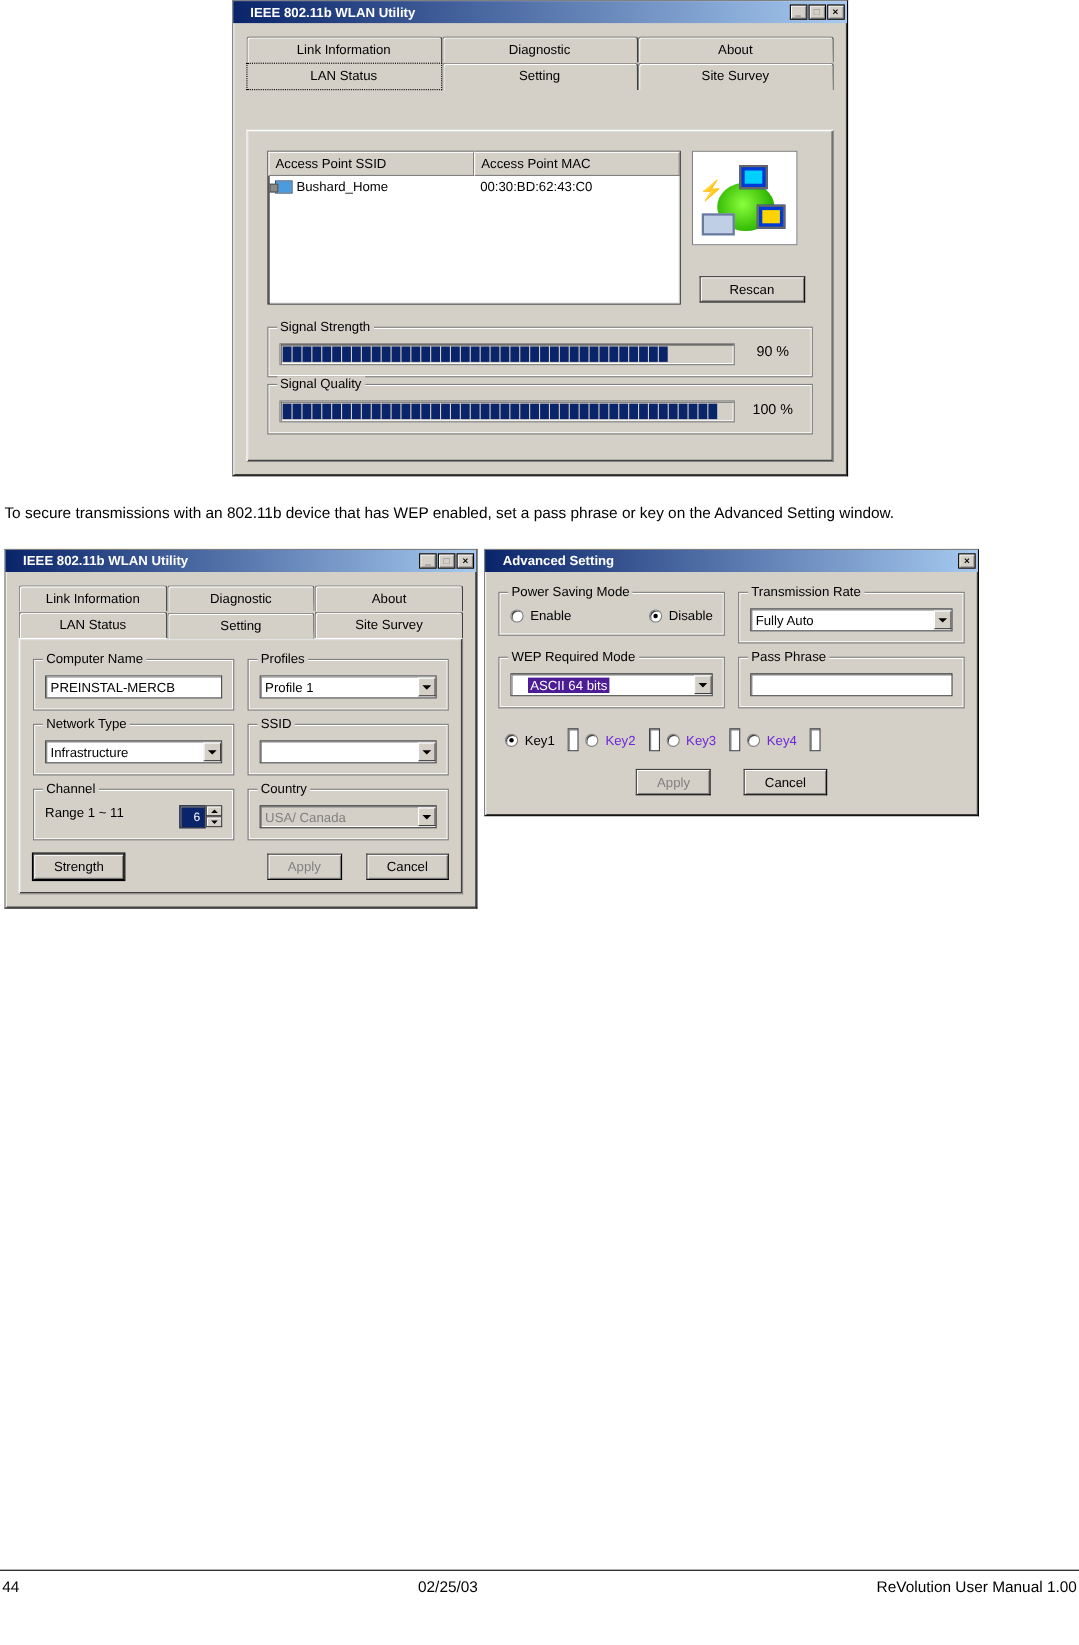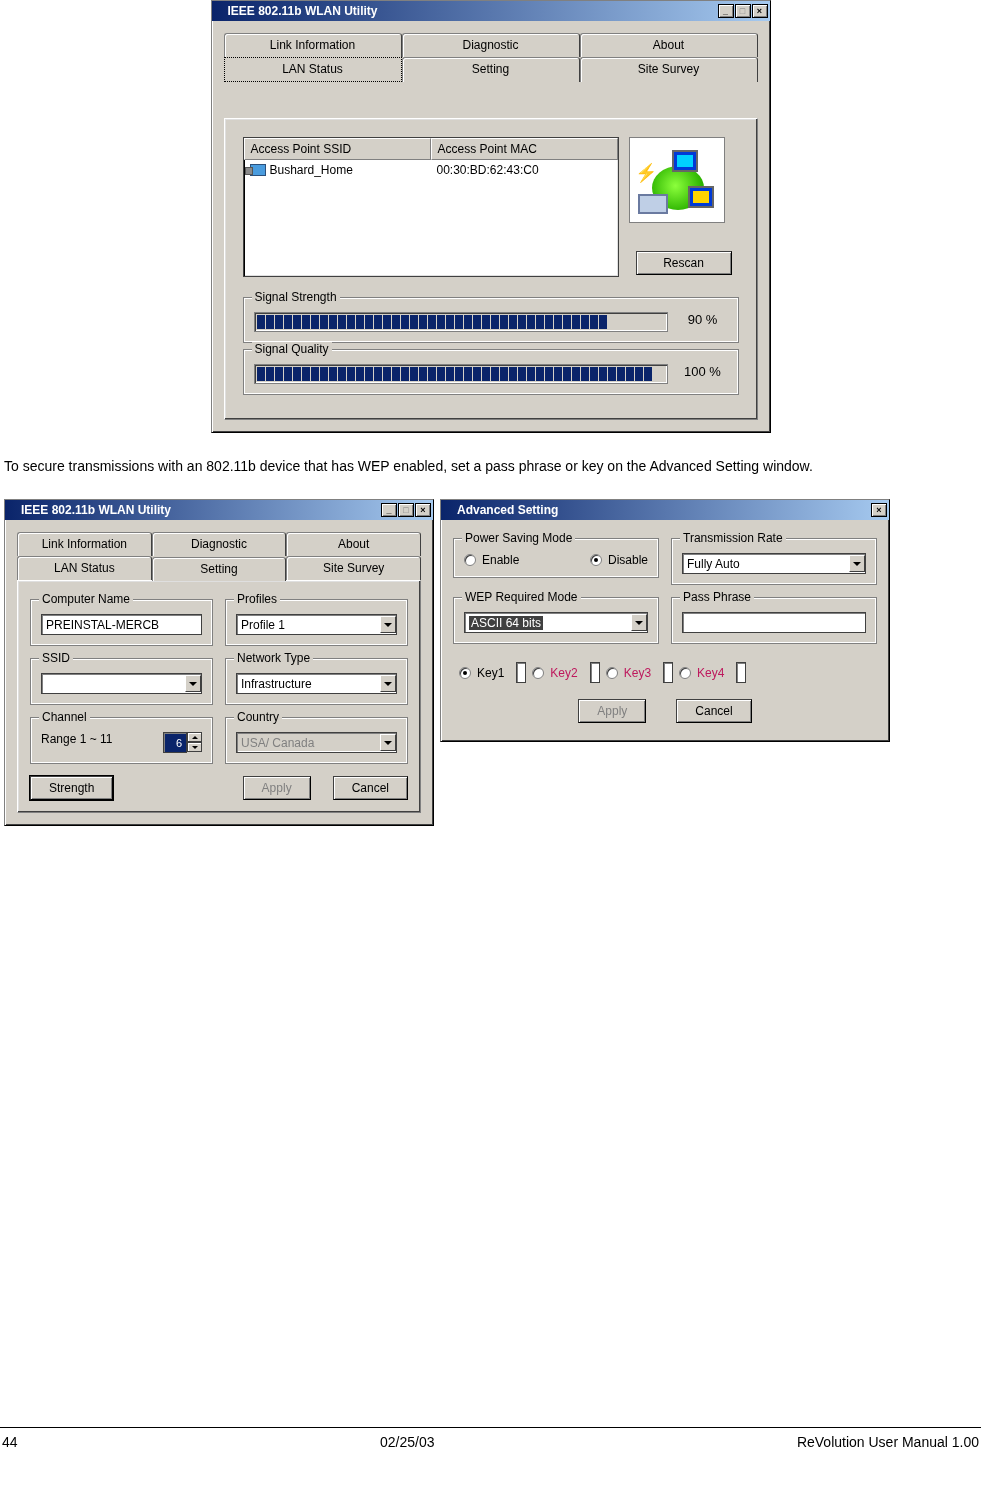--- a/index.html
+++ b/index.html
@@ -149,21 +149,21 @@
   .button9x.disabled { color: #808080; }
 
   .dropdown {
     background: #fff;
     border: 1px solid #404040;
     box-shadow: inset 1px 1px #808080, inset -1px -1px #fff;
     display: flex; align-items: center; justify-content: space-between;
     height: 21px; padding: 0 0 0 4px;
     font-size: 12px;
   }
-  .dropdown.sel .dd-text { background: #404040; color: #fff; padding: 0 2px; }
+  .dropdown.sel .dd-text { background: #4c1d95; color: #fff; padding: 0 2px; margin-left: 11px; }
   .dropdown.dis { background: #d4d0c8; color: #808080; }
   .dd-arrow {
     width: 16px; height: 17px;
     background: #d4d0c8;
     border: 1px solid #fff;
     border-right-color: #404040;
     border-bottom-color: #404040;
     display: flex; align-items: center; justify-content: center;
   }
   .dd-arrow::before { content: ""; border: 4px solid transparent; border-top-color: #000; margin-top: 4px; }
@@ -200,21 +200,21 @@
   }
   .radio .dot, .radiodis .dot {
     width: 12px; height: 12px; border-radius: 50%;
     background: #fff;
     border: 1px solid #808080;
     box-shadow: inset -1px -1px #fff, inset 1px 1px #404040;
     display: flex; align-items: center; justify-content: center;
   }
   .radio .dot.checked::after { content: ""; width: 4px; height: 4px; border-radius: 50%; background: #000; }
   .radiodis .dot { background: #fff; }
-  .radiodis { color: #be185d; }
+  .radiodis { color: #6d28d9; }
 
   .progress-outer {
     background: #d4d0c8;
     border: 1px solid #808080;
     box-shadow: inset 1px 1px #404040, inset -1px -1px #fff;
     height: 20px;
     padding: 2px;
     display: flex;
     gap: 1px;
   }
@@ -471,32 +471,32 @@
                   <span class="dd-text">Profile 1</span>
                   <div class="dd-arrow"></div>
                 </div>
               </div>
             </div>
           </div>
 
           <div class="two-col">
             <div class="col">
               <div class="groupbox">
+                <div class="legend">Network Type</div>
+                <div class="dropdown">
+                  <span class="dd-text">Infrastructure</span>
+                  <div class="dd-arrow"></div>
+                </div>
+              </div>
+            </div>
+            <div class="col">
+              <div class="groupbox">
                 <div class="legend">SSID</div>
                 <div class="dropdown">
                   <span class="dd-text"></span>
-                  <div class="dd-arrow"></div>
-                </div>
-              </div>
-            </div>
-            <div class="col">
-              <div class="groupbox">
-                <div class="legend">Network Type</div>
-                <div class="dropdown">
-                  <span class="dd-text">Infrastructure</span>
                   <div class="dd-arrow"></div>
                 </div>
               </div>
             </div>
           </div>
 
           <div class="two-col">
             <div class="col">
               <div class="groupbox">
                 <div class="legend">Channel</div>

